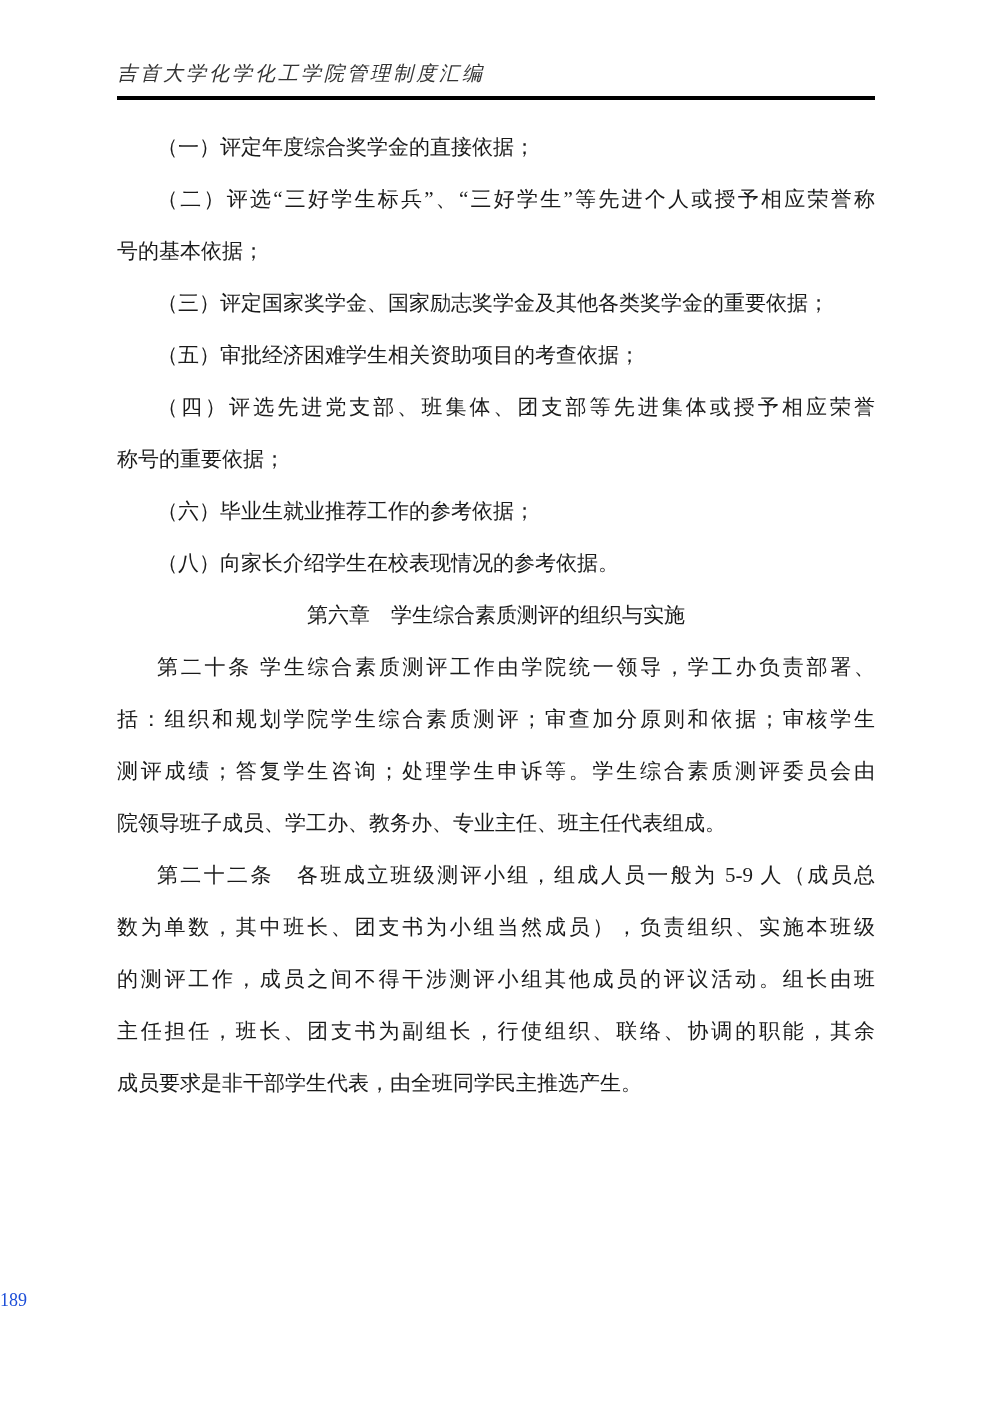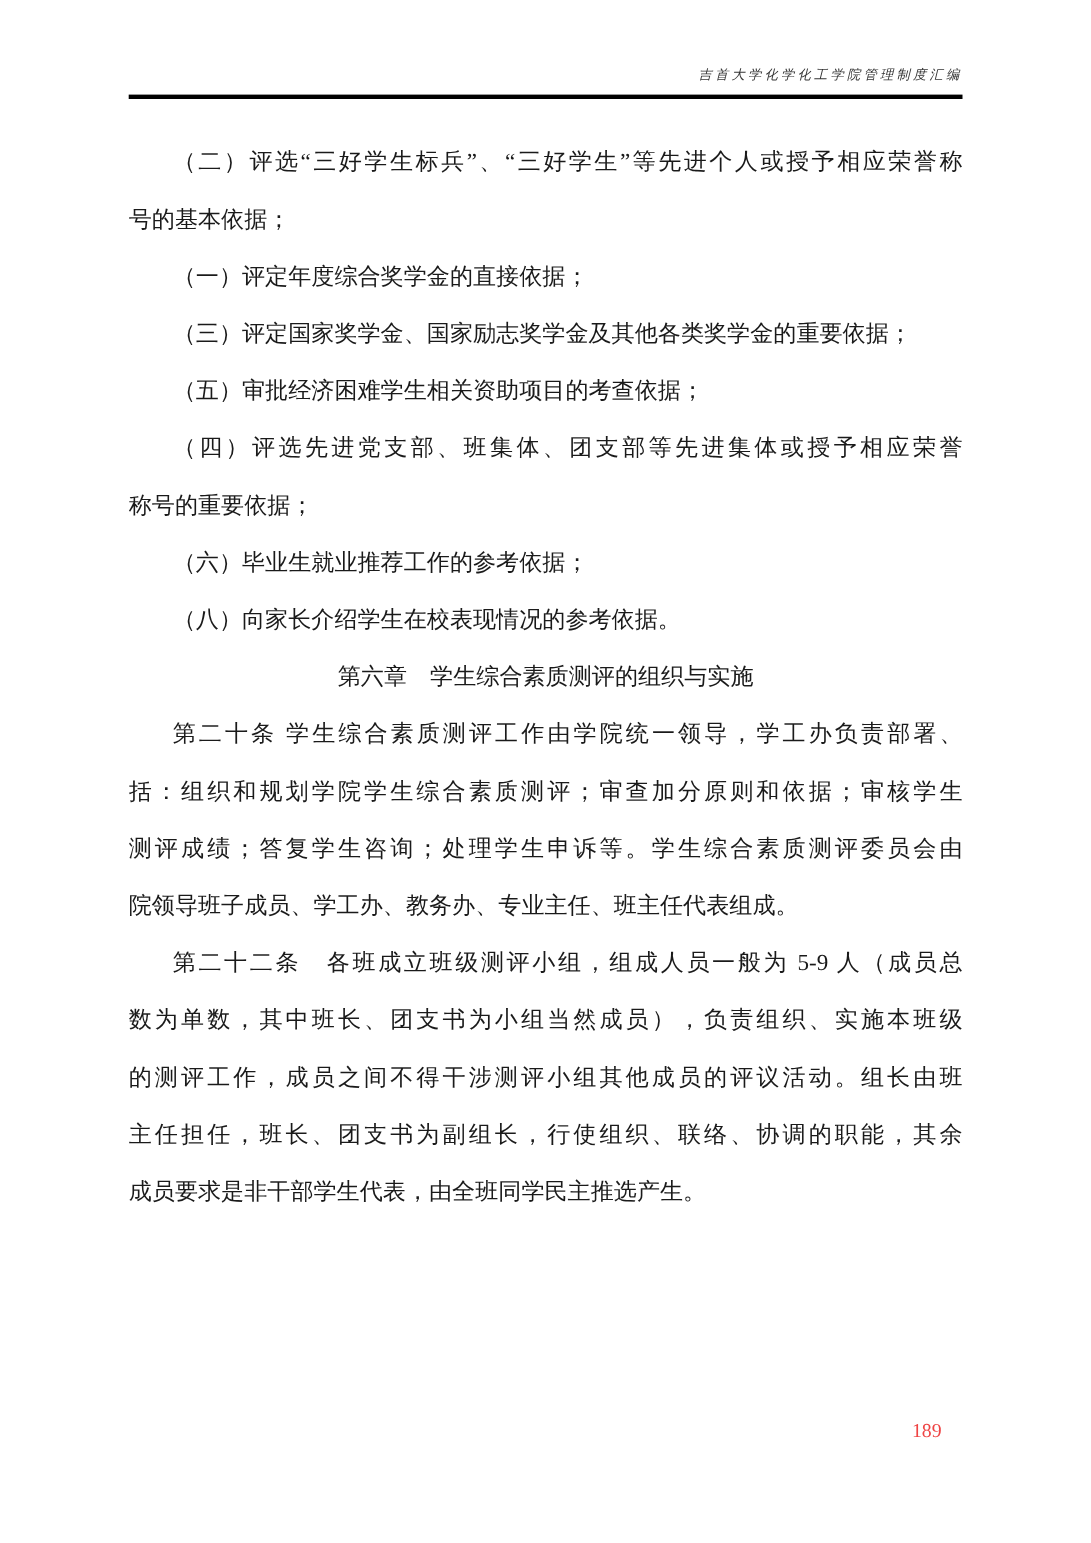--- a/index.html
+++ b/index.html
@@ -13,23 +13,23 @@
     position: relative;
     font-family: "Liberation Serif", "DejaVu Serif", serif;
     color: #1a1a1a;
     overflow: hidden;
   }
   .page-header {
     position: absolute;
     left: 117px;
     top: 60px;
     width: 758px;
-    text-align: right;
+    text-align: left;
     font-style: italic;
-    font-size: 12px;
+    font-size: 20px;
     letter-spacing: 3px;
     color: #333333;
     padding-bottom: 9px;
     border-bottom: 4px solid #000000;
   }
   .doc-content {
     position: absolute;
     left: 117px;
     top: 121px;
     width: 758px;
@@ -49,37 +49,37 @@
   .line.heading {
     text-align: right;
     text-align-last: center;
     text-indent: 0;
   }
   .page-number {
     position: absolute;
     left: 0;
     top: 1290px;
     width: 856px;
-    text-align: right;
+    text-align: left;
     font-size: 18px;
-    color: #ef4444;
+    color: #1d4ed8;
   }
 </style>
 </head>
 <body>
 
 <div class="page-header">吉首大学化学化工学院管理制度汇编</div>
 
 <div class="doc-content">
     <div class="para">
+      <div class="line first last">（一）评定年度综合奖学金的直接依据；</div>
+    </div>
+    <div class="para">
       <div class="line first">（二）评选“三好学生标兵”、“三好学生”等先进个人或授予相应荣誉称</div>
       <div class="line last">号的基本依据；</div>
-    </div>
-    <div class="para">
-      <div class="line first last">（一）评定年度综合奖学金的直接依据；</div>
     </div>
     <div class="para">
       <div class="line first last">（三）评定国家奖学金、国家励志奖学金及其他各类奖学金的重要依据；</div>
     </div>
     <div class="para">
       <div class="line first last">（五）审批经济困难学生相关资助项目的考查依据；</div>
     </div>
     <div class="para">
       <div class="line first">（四）评选先进党支部、班集体、团支部等先进集体或授予相应荣誉</div>
       <div class="line last">称号的重要依据；</div>

